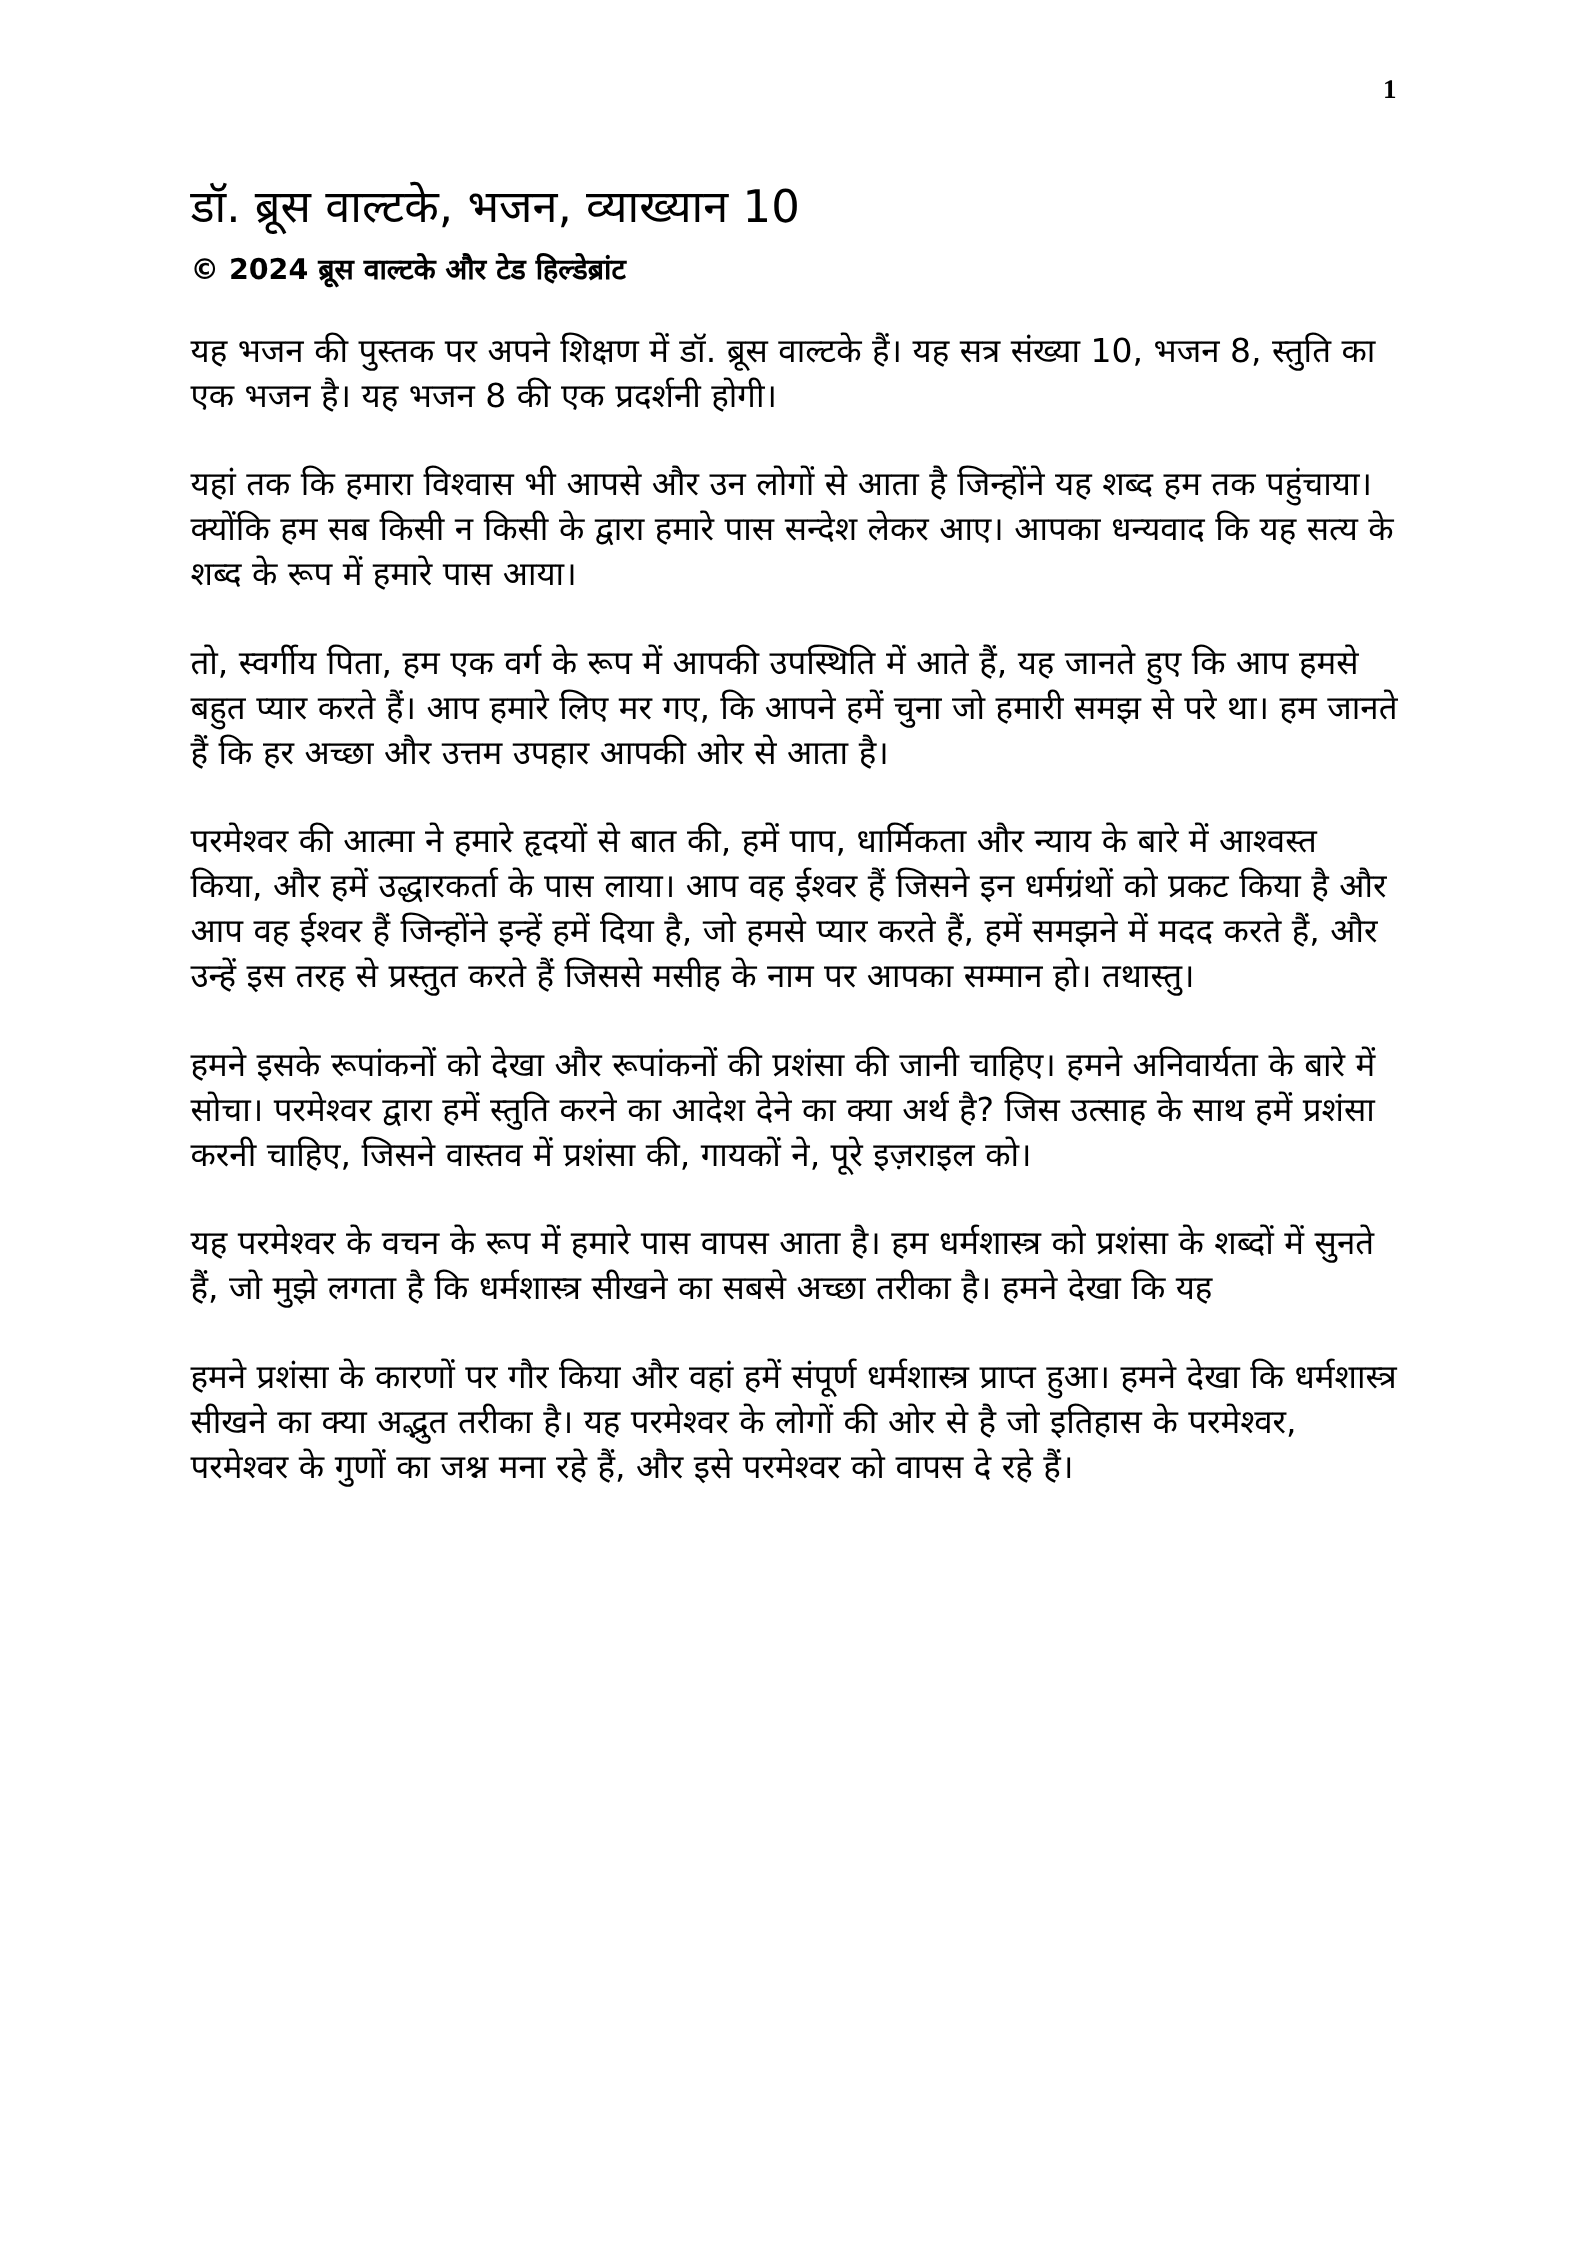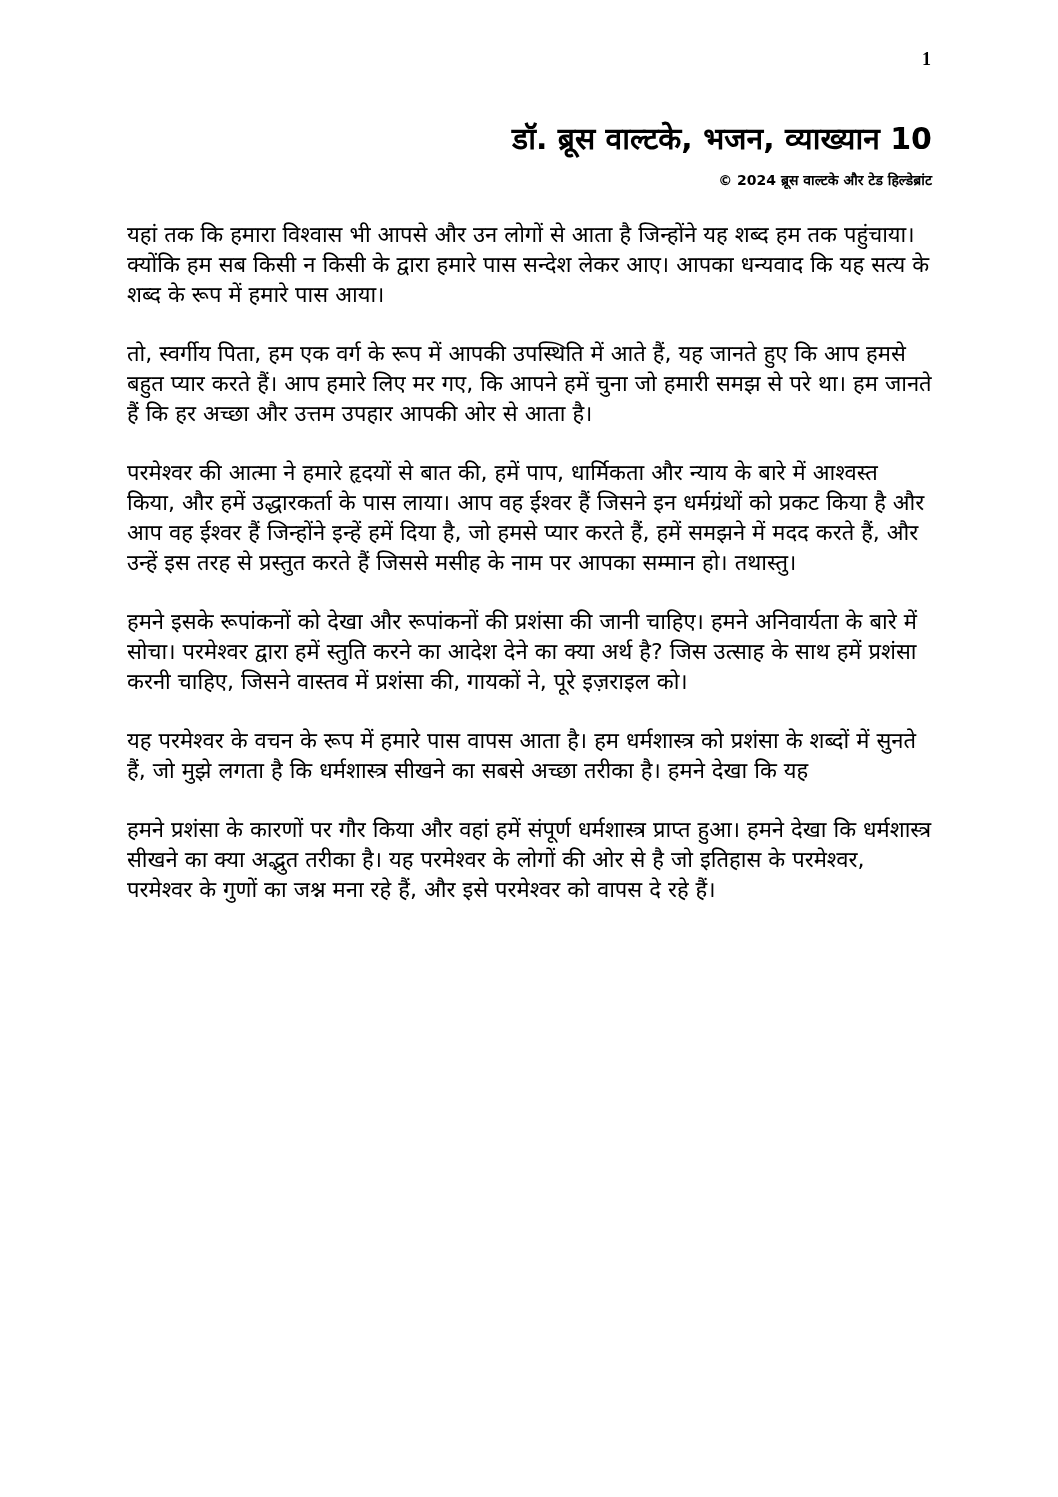--- a/index.html
+++ b/index.html
@@ -24,30 +24,30 @@
     font-family: "Liberation Serif", "DejaVu Serif", serif;
     font-weight: bold;
     font-size: 18px;
     line-height: 1;
   }
   .content {
     padding: 118px 126px 0 127px;
   }
   .doc-title {
     margin: 0 0 6px 0;
-    text-align: right;
-    font-weight: bold;
+    text-align: left;
+    font-weight: normal;
     font-size: 30px;
     line-height: 42px;
   }
   .doc-subtitle {
     margin: 0 0 26px 0;
-    text-align: right;
+    text-align: left;
     font-weight: bold;
-    font-size: 14px;
+    font-size: 19px;
     line-height: 28px;
   }
   .body-text .para {
     margin: 0 0 29px 0;
     font-size: 22px;
     line-height: 30px;
     text-align: left;
     letter-spacing: 0;
   }
 </style>
@@ -56,20 +56,21 @@
 
 <div class="page">
   <div class="page-number">1</div>
 
   <div class="content">
     <h1 class="doc-title">डॉ. ब्रूस वाल्टके, भजन, व्याख्यान 10</h1>
 
     <div class="doc-subtitle">© 2024 ब्रूस वाल्टके और टेड हिल्डेब्रांट</div>
 
     <div class="body-text">
+        <p class="para">यह भजन की पुस्तक पर अपने शिक्षण में डॉ. ब्रूस वाल्टके हैं। यह सत्र संख्या 10, भजन 8, स्तुति का एक भजन है। यह भजन 8 की एक प्रदर्शनी होगी।</p>
         <p class="para">यहां तक कि हमारा विश्वास भी आपसे और उन लोगों से आता है जिन्होंने यह शब्द हम तक पहुंचाया। क्योंकि हम सब किसी न किसी के द्वारा हमारे पास सन्देश लेकर आए। आपका धन्यवाद कि यह सत्य के शब्द के रूप में हमारे पास आया।</p>
         <p class="para">तो, स्वर्गीय पिता, हम एक वर्ग के रूप में आपकी उपस्थिति में आते हैं, यह जानते हुए कि आप हमसे बहुत प्यार करते हैं। आप हमारे लिए मर गए, कि आपने हमें चुना जो हमारी समझ से परे था। हम जानते हैं कि हर अच्छा और उत्तम उपहार आपकी ओर से आता है।</p>
         <p class="para">परमेश्वर की आत्मा ने हमारे हृदयों से बात की, हमें पाप, धार्मिकता और न्याय के बारे में आश्वस्त किया, और हमें उद्धारकर्ता के पास लाया। आप वह ईश्वर हैं जिसने इन धर्मग्रंथों को प्रकट किया है और आप वह ईश्वर हैं जिन्होंने इन्हें हमें दिया है, जो हमसे प्यार करते हैं, हमें समझने में मदद करते हैं, और उन्हें इस तरह से प्रस्तुत करते हैं जिससे मसीह के नाम पर आपका सम्मान हो। तथास्तु।</p>
         <p class="para">हमने इसके रूपांकनों को देखा और रूपांकनों की प्रशंसा की जानी चाहिए। हमने अनिवार्यता के बारे में सोचा। परमेश्वर द्वारा हमें स्तुति करने का आदेश देने का क्या अर्थ है? जिस उत्साह के साथ हमें प्रशंसा करनी चाहिए, जिसने वास्तव में प्रशंसा की, गायकों ने, पूरे इज़राइल को।</p>
         <p class="para">यह परमेश्वर के वचन के रूप में हमारे पास वापस आता है। हम धर्मशास्त्र को प्रशंसा के शब्दों में सुनते हैं, जो मुझे लगता है कि धर्मशास्त्र सीखने का सबसे अच्छा तरीका है। हमने देखा कि यह</p>
         <p class="para">हमने प्रशंसा के कारणों पर गौर किया और वहां हमें संपूर्ण धर्मशास्त्र प्राप्त हुआ। हमने देखा कि धर्मशास्त्र सीखने का क्या अद्भुत तरीका है। यह परमेश्वर के लोगों की ओर से है जो इतिहास के परमेश्वर, परमेश्वर के गुणों का जश्न मना रहे हैं, और इसे परमेश्वर को वापस दे रहे हैं।</p>
       </div>
   </div>
 </div>
 

